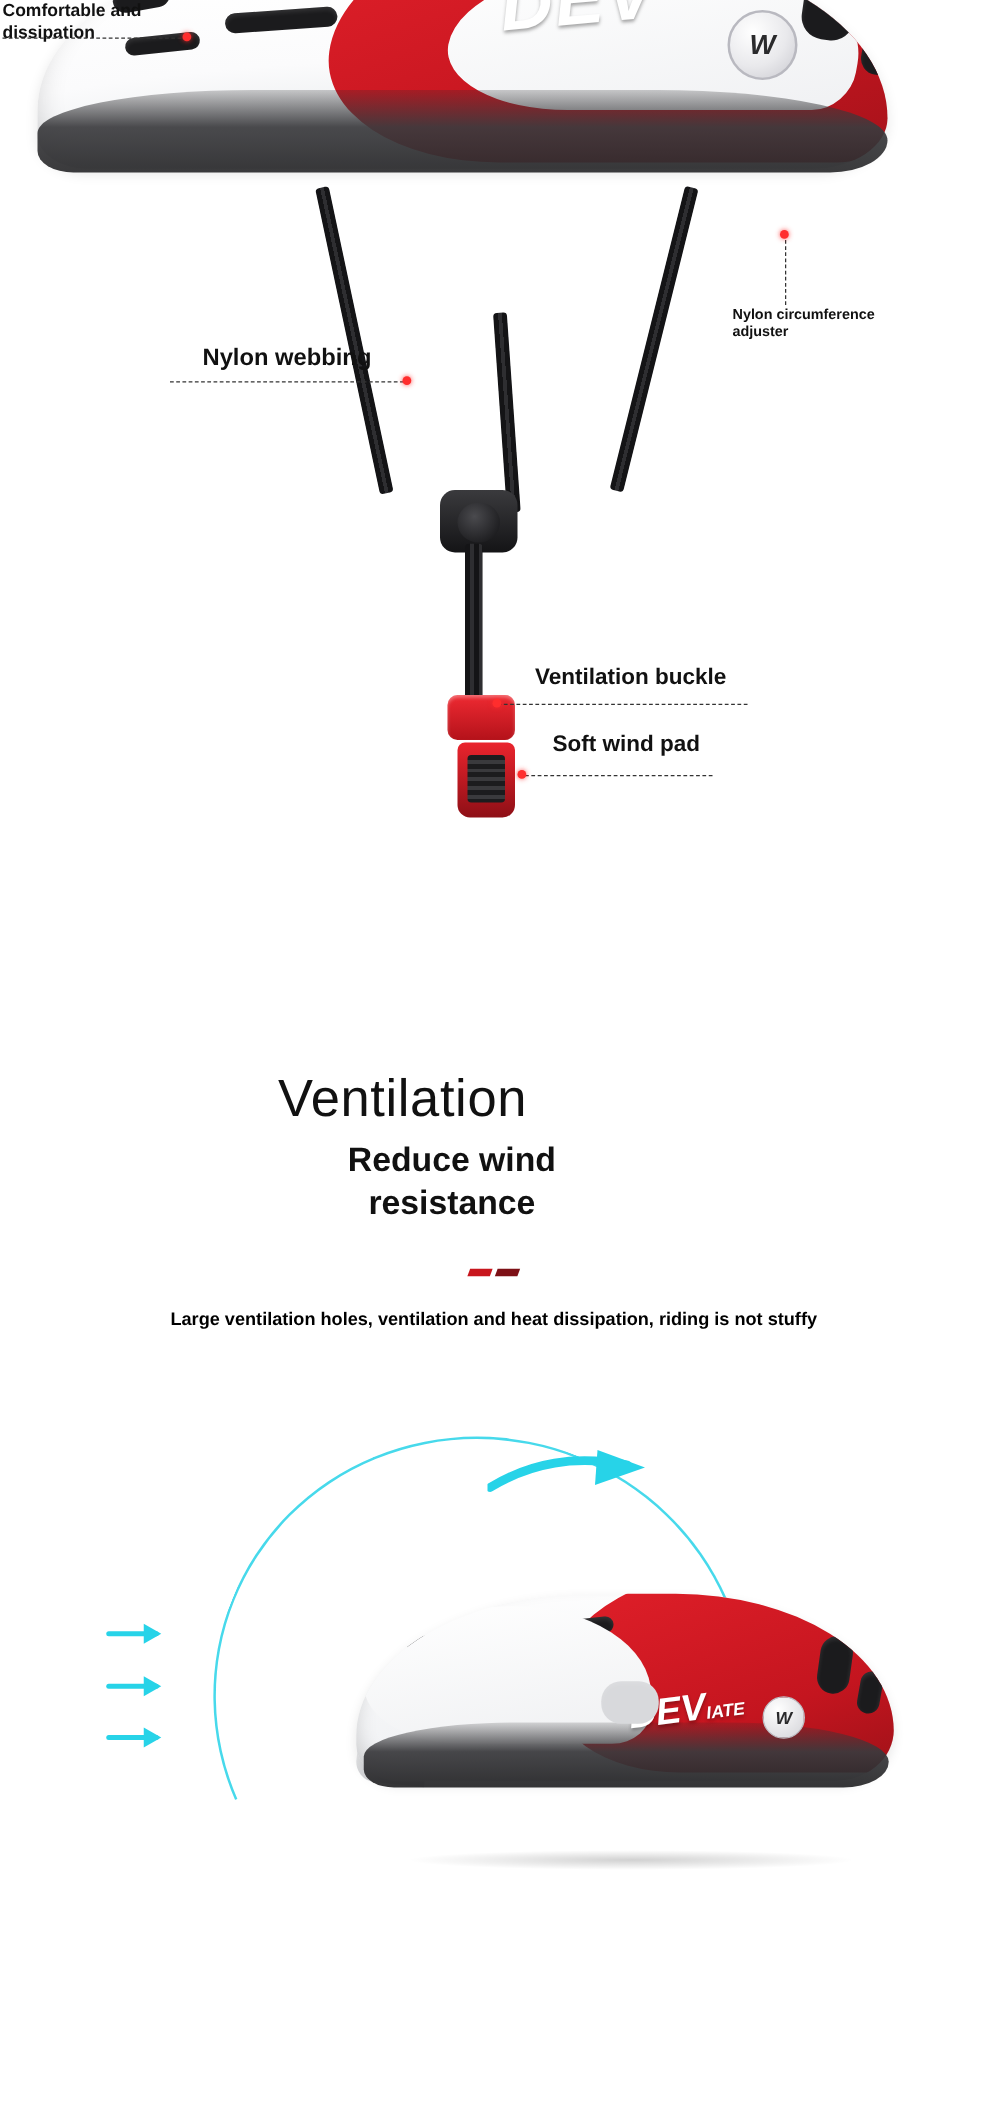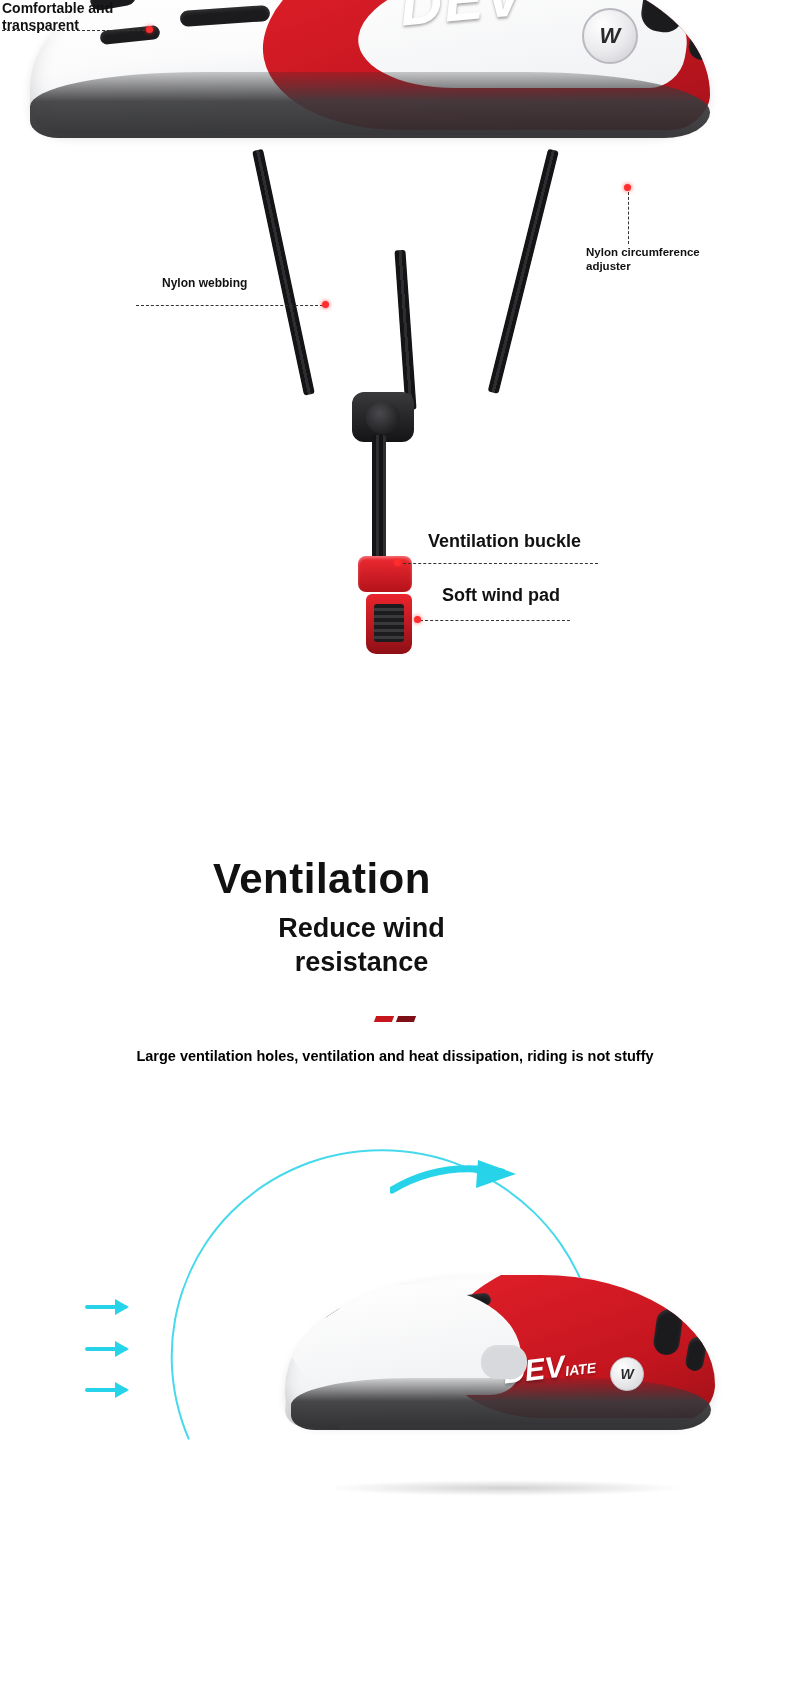--- a/index.html
+++ b/index.html
@@ -173,21 +173,21 @@
     position: absolute;
     left: 0; top: 820px;
     width: 790px; height: 300px;
   }
   .vent-title {
     position: absolute;
     left: 0; top: 35px;
     width: 644px;
     text-align: center;
     font-size: 42px;
-    font-weight: 700;
+    font-weight: 400;
     color: #111;
     letter-spacing: .5px;
   }
   .vent-sub {
     position: absolute;
     left: 0; top: 92px;
     width: 723px;
     text-align: center;
     font-size: 27px;
     font-weight: 700;
@@ -353,33 +353,33 @@
   <div class="strap strap-front"></div>
   <div class="strap strap-back"></div>
   <div class="strap strap-mid"></div>
   <div class="splitter"></div>
   <div class="strap strap-lower"></div>
   <div class="buckle"></div>
   <div class="chinpad"></div>
 
   <div class="callout-label" style="left:2px; top:0px; font-size:14px;">
     <span>Comfortable and</span><br>
-    <span>transparent</span>
+    <span>dissipation</span>
   </div>
   <div class="callout-line" style="left:2px; top:30px; width:148px;"></div>
   <div class="callout-dot" style="left:146px; top:26px;"></div>
 
   <div class="callout-label" style="left:586px; top:246px; font-size:11.5px;">
     <span>Nylon circumference</span><br>
     <span>adjuster</span>
   </div>
   <div class="callout-line" style="left:628px; top:192px; width:1px; height:52px; border-top:none; border-left:1px dashed #333;"></div>
   <div class="callout-dot" style="left:624px; top:184px;"></div>
 
-  <div class="callout-label" style="left:162px; top:276px; font-size:12px;">
+  <div class="callout-label" style="left:162px; top:276px; font-size:19px;">
     <span>Nylon webbing</span>
   </div>
   <div class="callout-line" style="left:136px; top:305px; width:192px;"></div>
   <div class="callout-dot" style="left:322px; top:301px;"></div>
 
   <div class="callout-label" style="left:428px; top:531px; font-size:18px;">
     <span>Ventilation buckle</span>
   </div>
   <div class="callout-line" style="left:398px; top:563px; width:200px;"></div>
   <div class="callout-dot" style="left:394px; top:559px;"></div>

